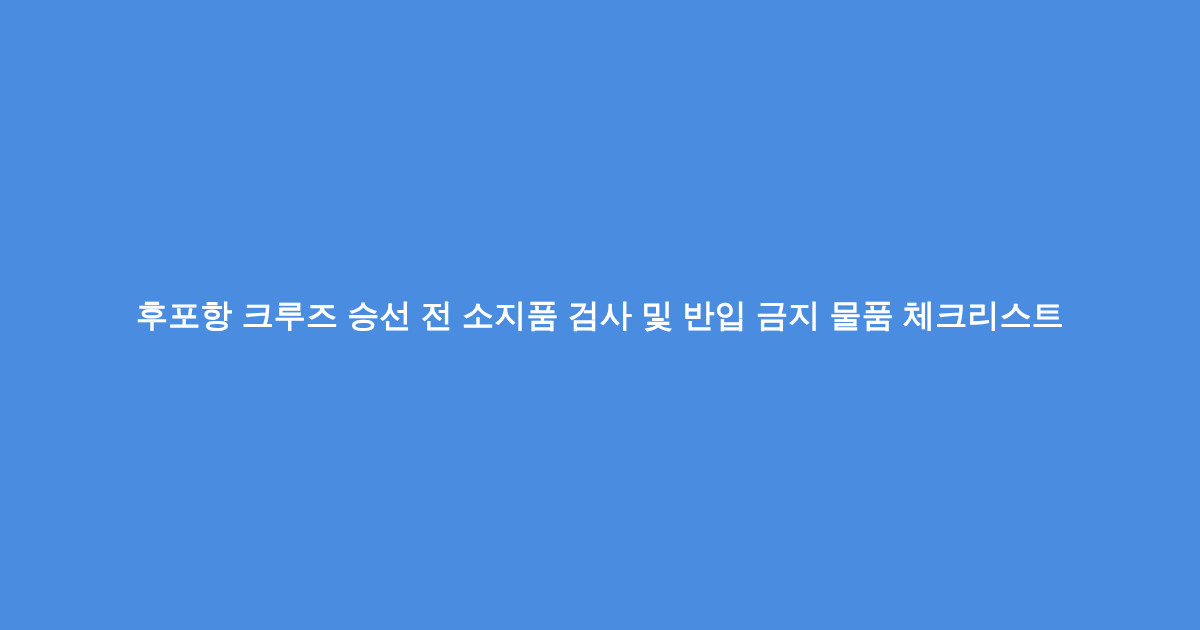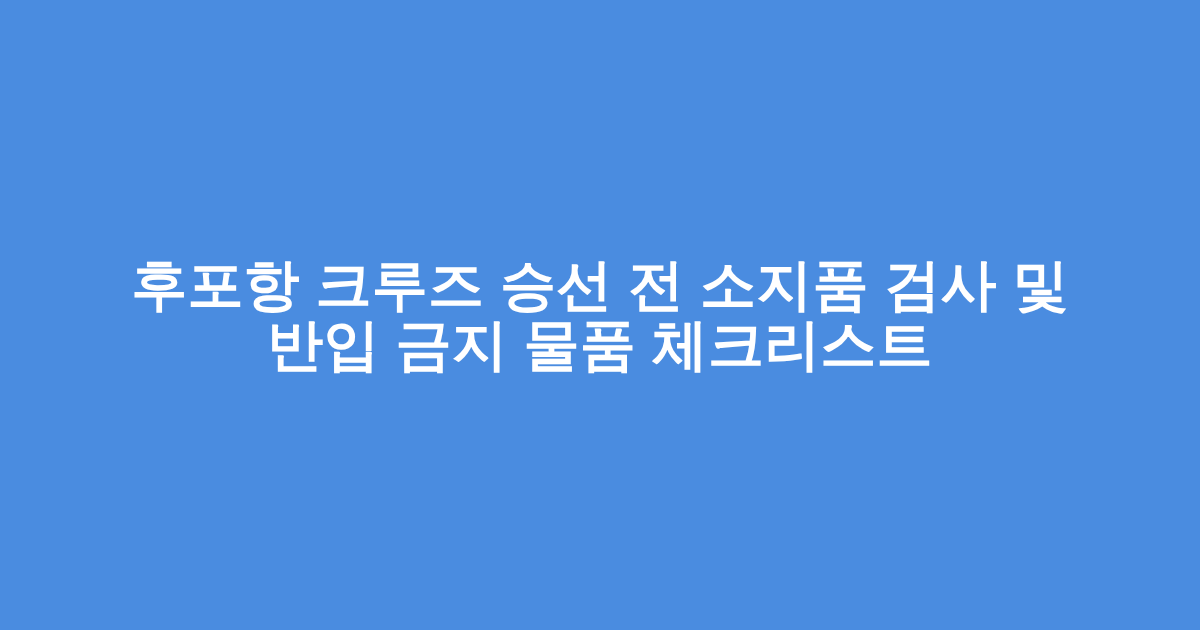--- a/index.html
+++ b/index.html
@@ -33,21 +33,21 @@
     align-items: center;
     justify-content: center;
   }
 
   .banner-title {
     margin: 6px;
     width: 100%;
     text-align: center;
     color: #ffffff;
     font-family: "Liberation Sans", "DejaVu Sans", sans-serif;
-    font-size: 56px;
+    font-size: 32px;
     font-weight: 700;
     line-height: 60px;
     letter-spacing: 0.2px;
     word-break: keep-all;
     overflow-wrap: break-word;
     -webkit-font-smoothing: antialiased;
   }
 </style>
 </head>
 <body>

